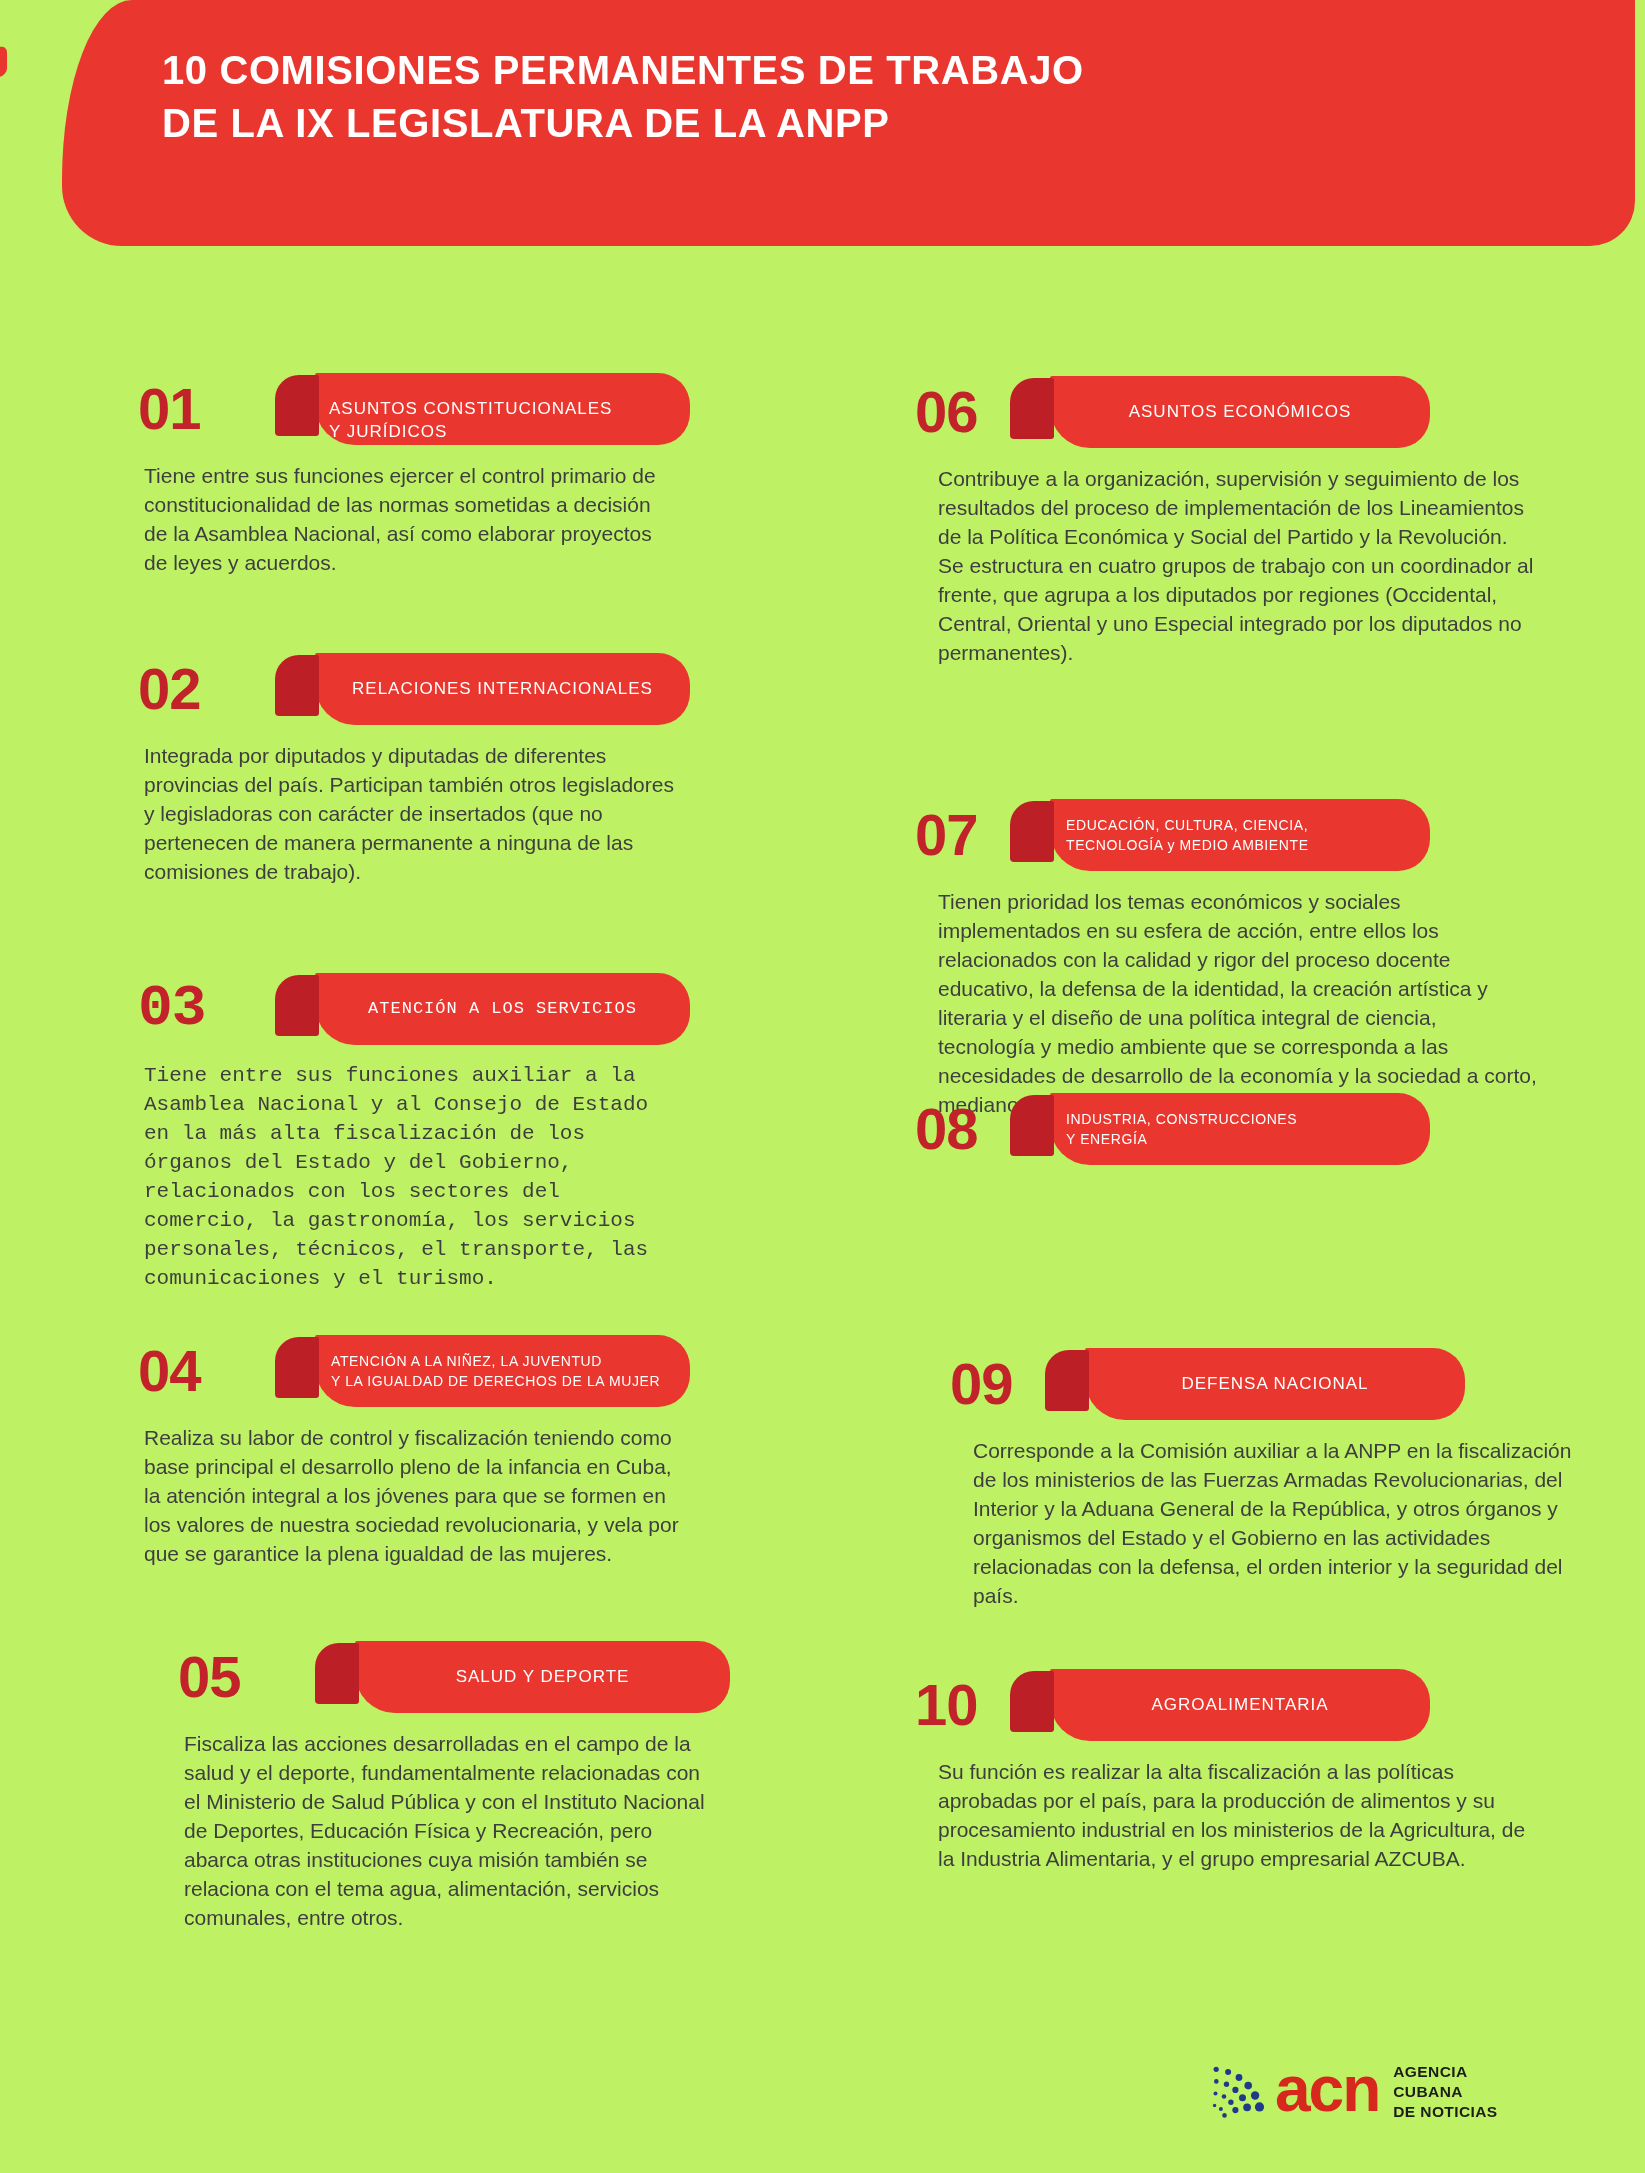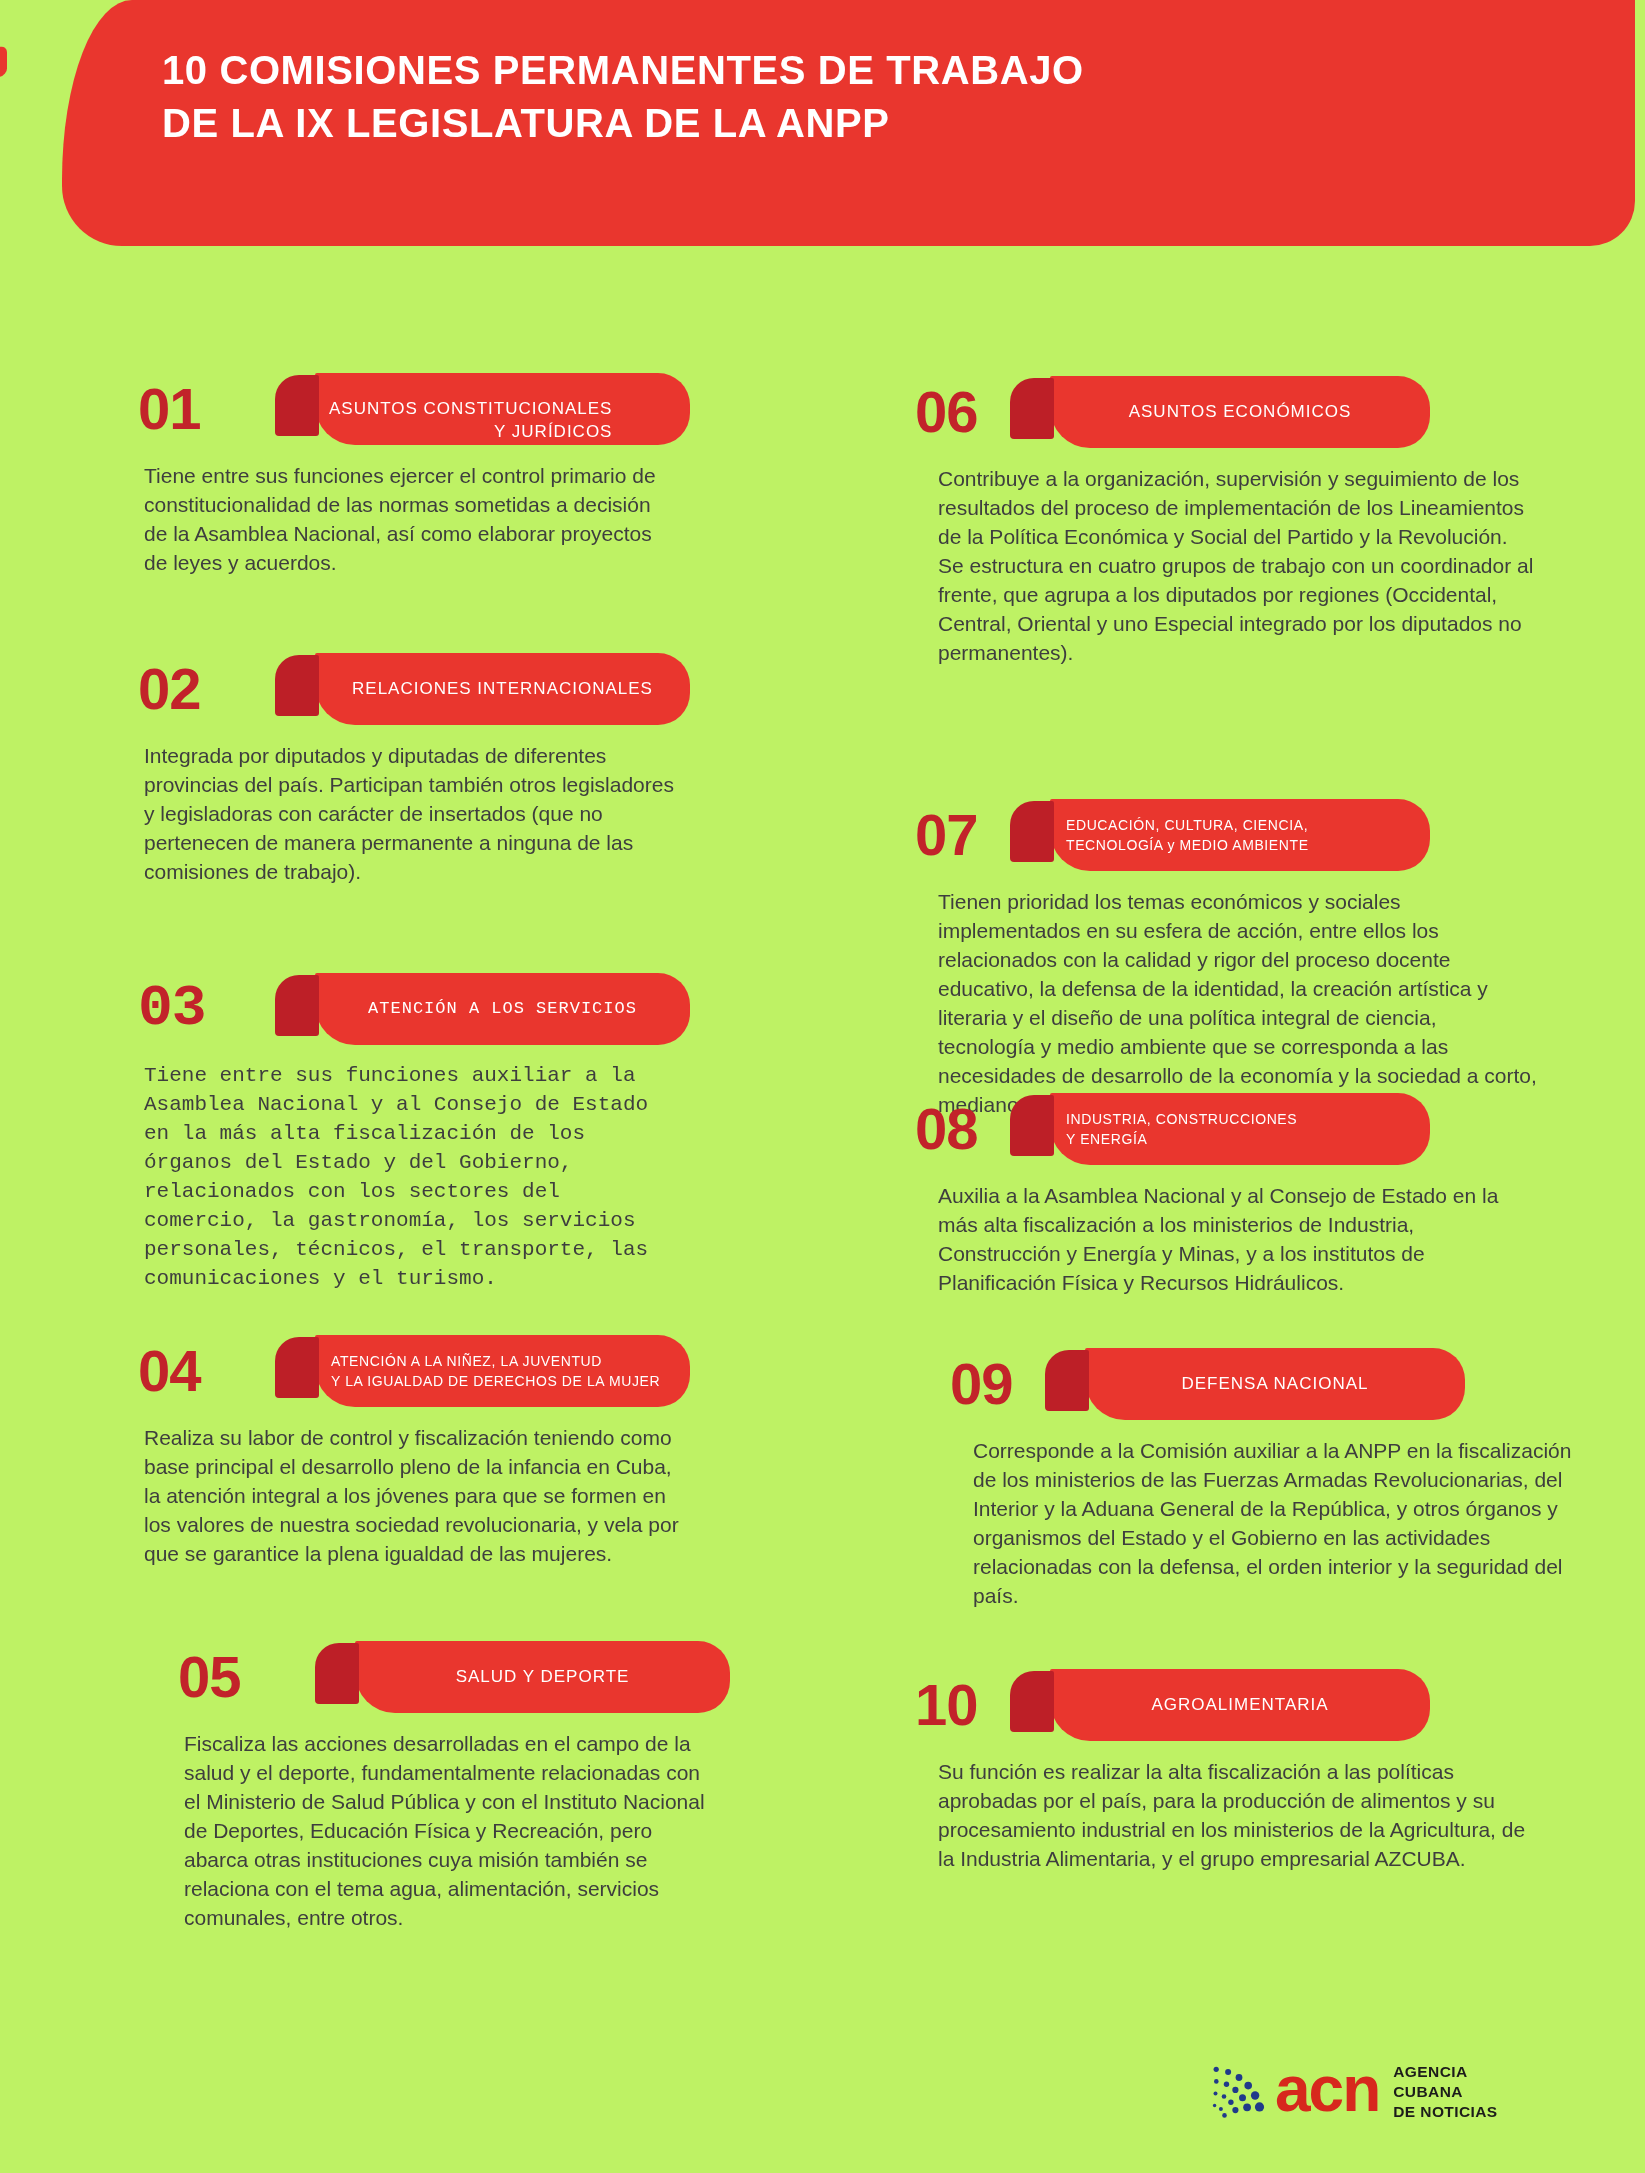--- a/index.html
+++ b/index.html
@@ -33,21 +33,21 @@
     position:absolute;left:0;top:2px;width:44px;height:61px;background:#bd1f27;
     border-radius:24px 2px 3px 4px;z-index:2;
   }
   .band{
     position:absolute;left:40px;right:0;top:0;height:72px;background:var(--red);
     border-radius:2px 32px 32px 40px;display:flex;align-items:center;justify-content:center;
     color:#fff;z-index:1;box-sizing:border-box;padding:0 18px;
   }
   .band .label{font-size:17px;letter-spacing:1px;text-align:center;white-space:pre-line;line-height:1.35;}
   .item.twoline .band{justify-content:flex-start;padding-left:14px;}
-  .item.twoline .label{text-align:right;margin-top:23px;}
+  .item.twoline .label{text-align:left;margin-top:23px;}
   .item.small-label .band{justify-content:flex-start;padding-left:16px;}
   .item.small-label .label{font-size:14px;letter-spacing:.6px;text-align:left;line-height:1.45;}
   .body{margin-top:16px;font-size:21px;line-height:1.38;color:#3e3e3e;}
   .item.left  .body{margin-left:14px;width:535px;}
   .item.right .body{margin-left:23px;width:600px;}
   .logo{position:absolute;left:1203px;top:2062px;display:flex;align-items:center;}
   .logo-dots{display:block;flex:0 0 auto;}
   .logo-acn{
     font-size:64px;font-weight:bold;color:#d7281d;line-height:.72;letter-spacing:-2px;
     margin:0 14px 6px 10px;
@@ -161,21 +161,20 @@
         <div class="head">
           <div class="num">08</div>
           <div class="ribbon" style="width:420px">
             <div class="band">
               <span class="label">INDUSTRIA, CONSTRUCCIONES
 Y ENERGÍA</span>
             </div>
             <div class="fold"></div>
           </div>
         </div>
-        <div class="body">Auxilia a la Asamblea Nacional y al Consejo de Estado en la más alta fiscalización a los ministerios de Industria, Construcción y Energía y Minas, y a los institutos de Planificación Física y Recursos Hidráulicos.</div>
       </div>
       <div class="item right" style="left: 950px; top: 1347px;">
         <div class="head">
           <div class="num">09</div>
           <div class="ribbon" style="width:420px">
             <div class="band">
               <span class="label">DEFENSA NACIONAL</span>
             </div>
             <div class="fold"></div>
           </div>

